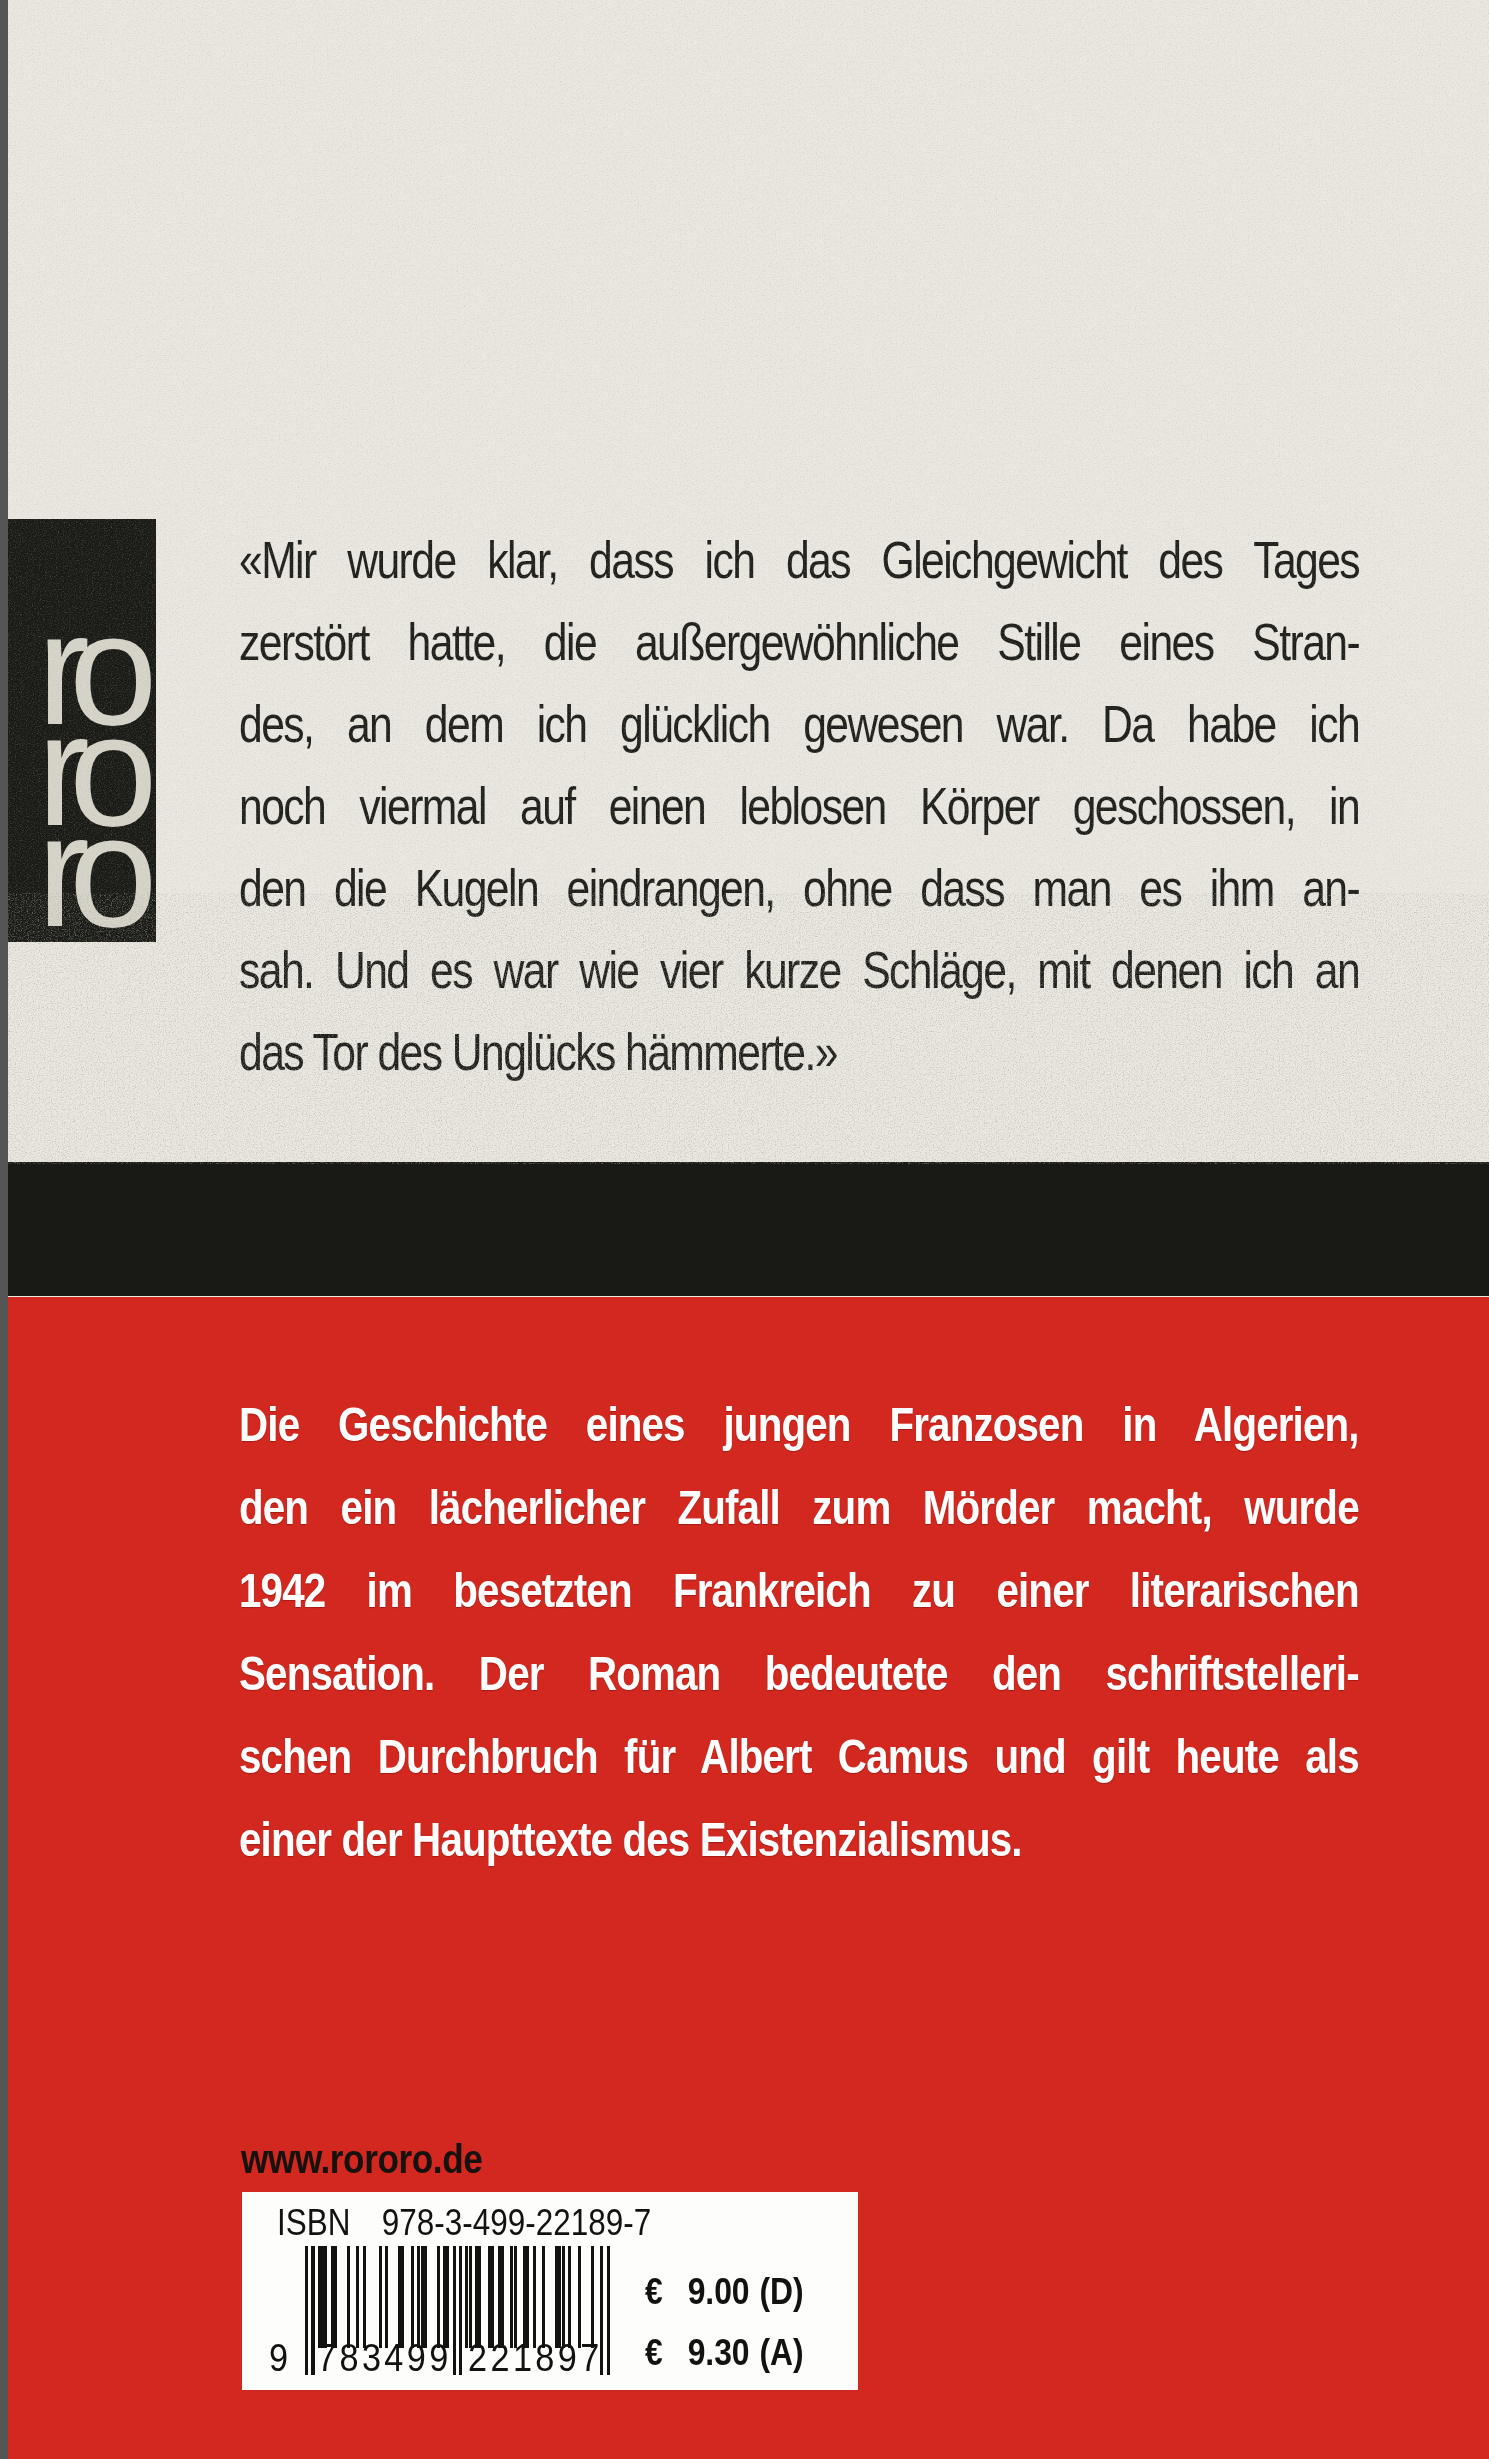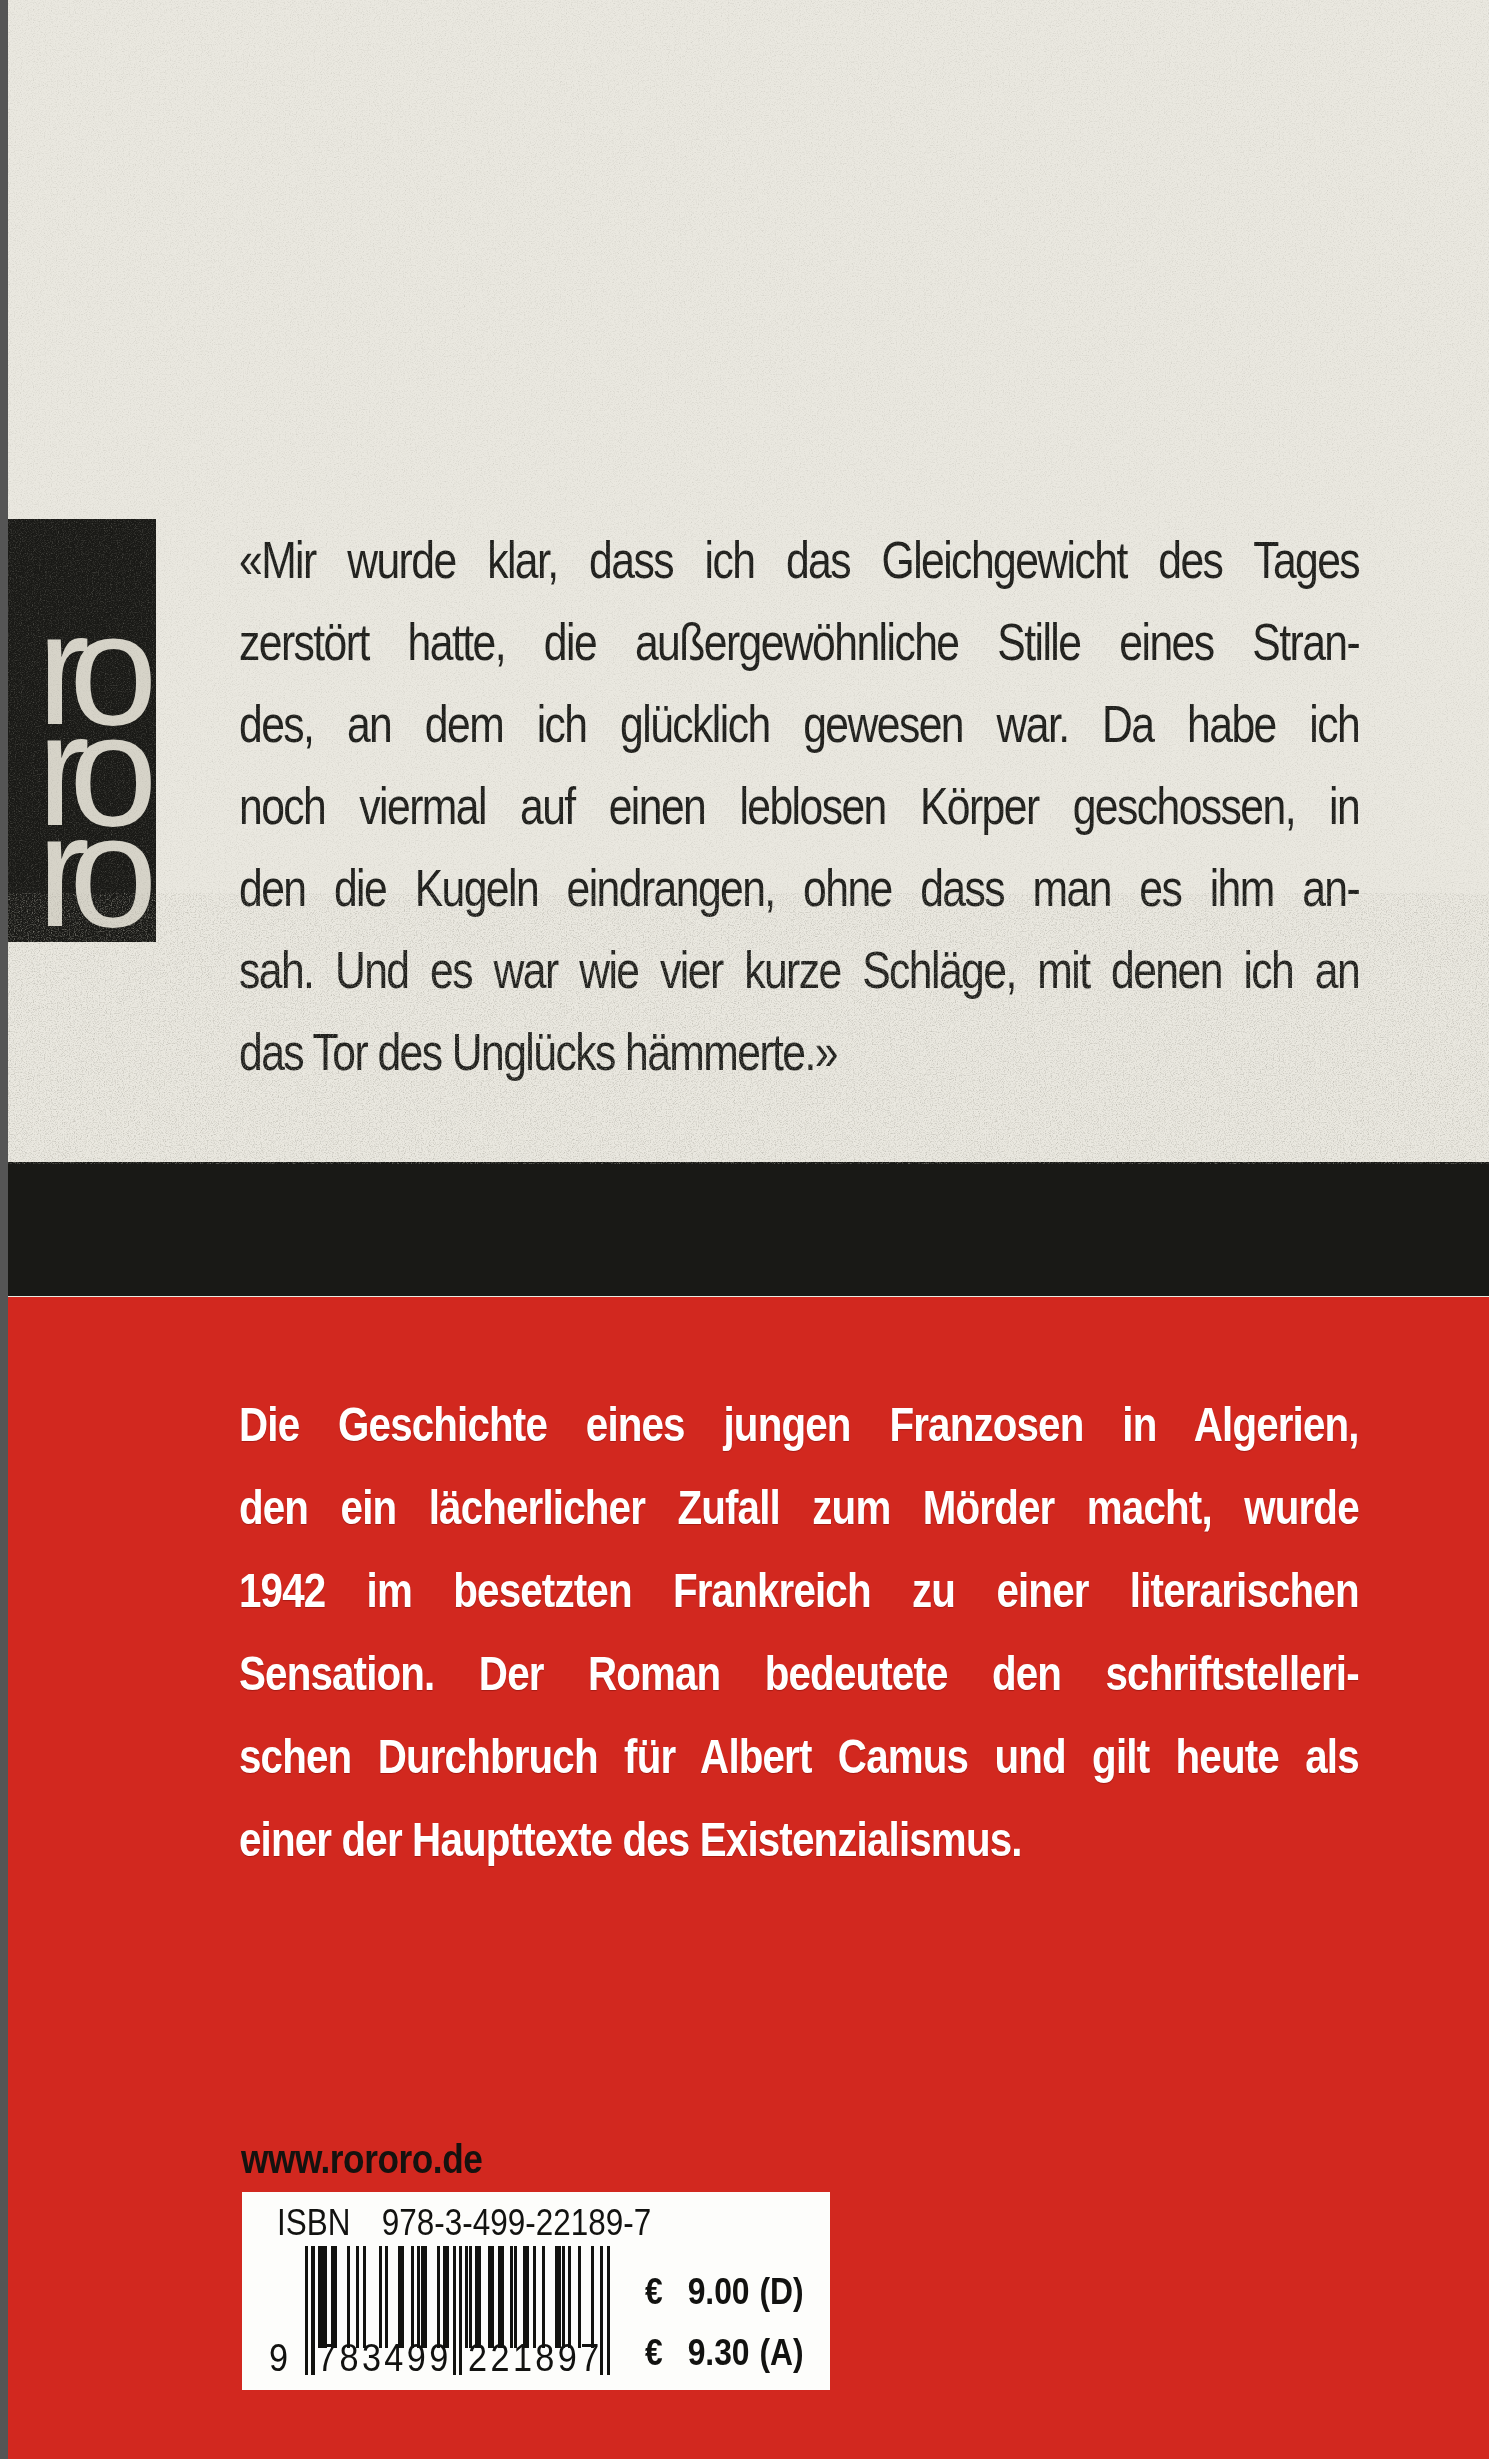--- a/index.html
+++ b/index.html
@@ -59,20 +59,21 @@
   .blurb .line.last{text-align-last:left;}
   .website{
     position:absolute;left:233px;top:840px;
     color:#15120f;font-size:40px;font-weight:700;letter-spacing:-0.5px;
     transform:scaleX(0.88);transform-origin:left top;white-space:nowrap;
   }
   
   .isbn-box{
     position:absolute;left:234px;top:895px;width:588px;height:198px;
     background:#fdfdfb;
+    padding-left:28px;
   }
   .isbn-line{
     position:absolute;left:35px;top:11.5px;
     font-size:37px;line-height:38px;color:#121210;white-space:nowrap;
     transform:scaleX(0.85);transform-origin:left top;
   }
   .isbn-line .num{margin-left:37px;}
   .barcode{
     position:absolute;left:63px;top:54px;width:306px;height:134px;
   }

